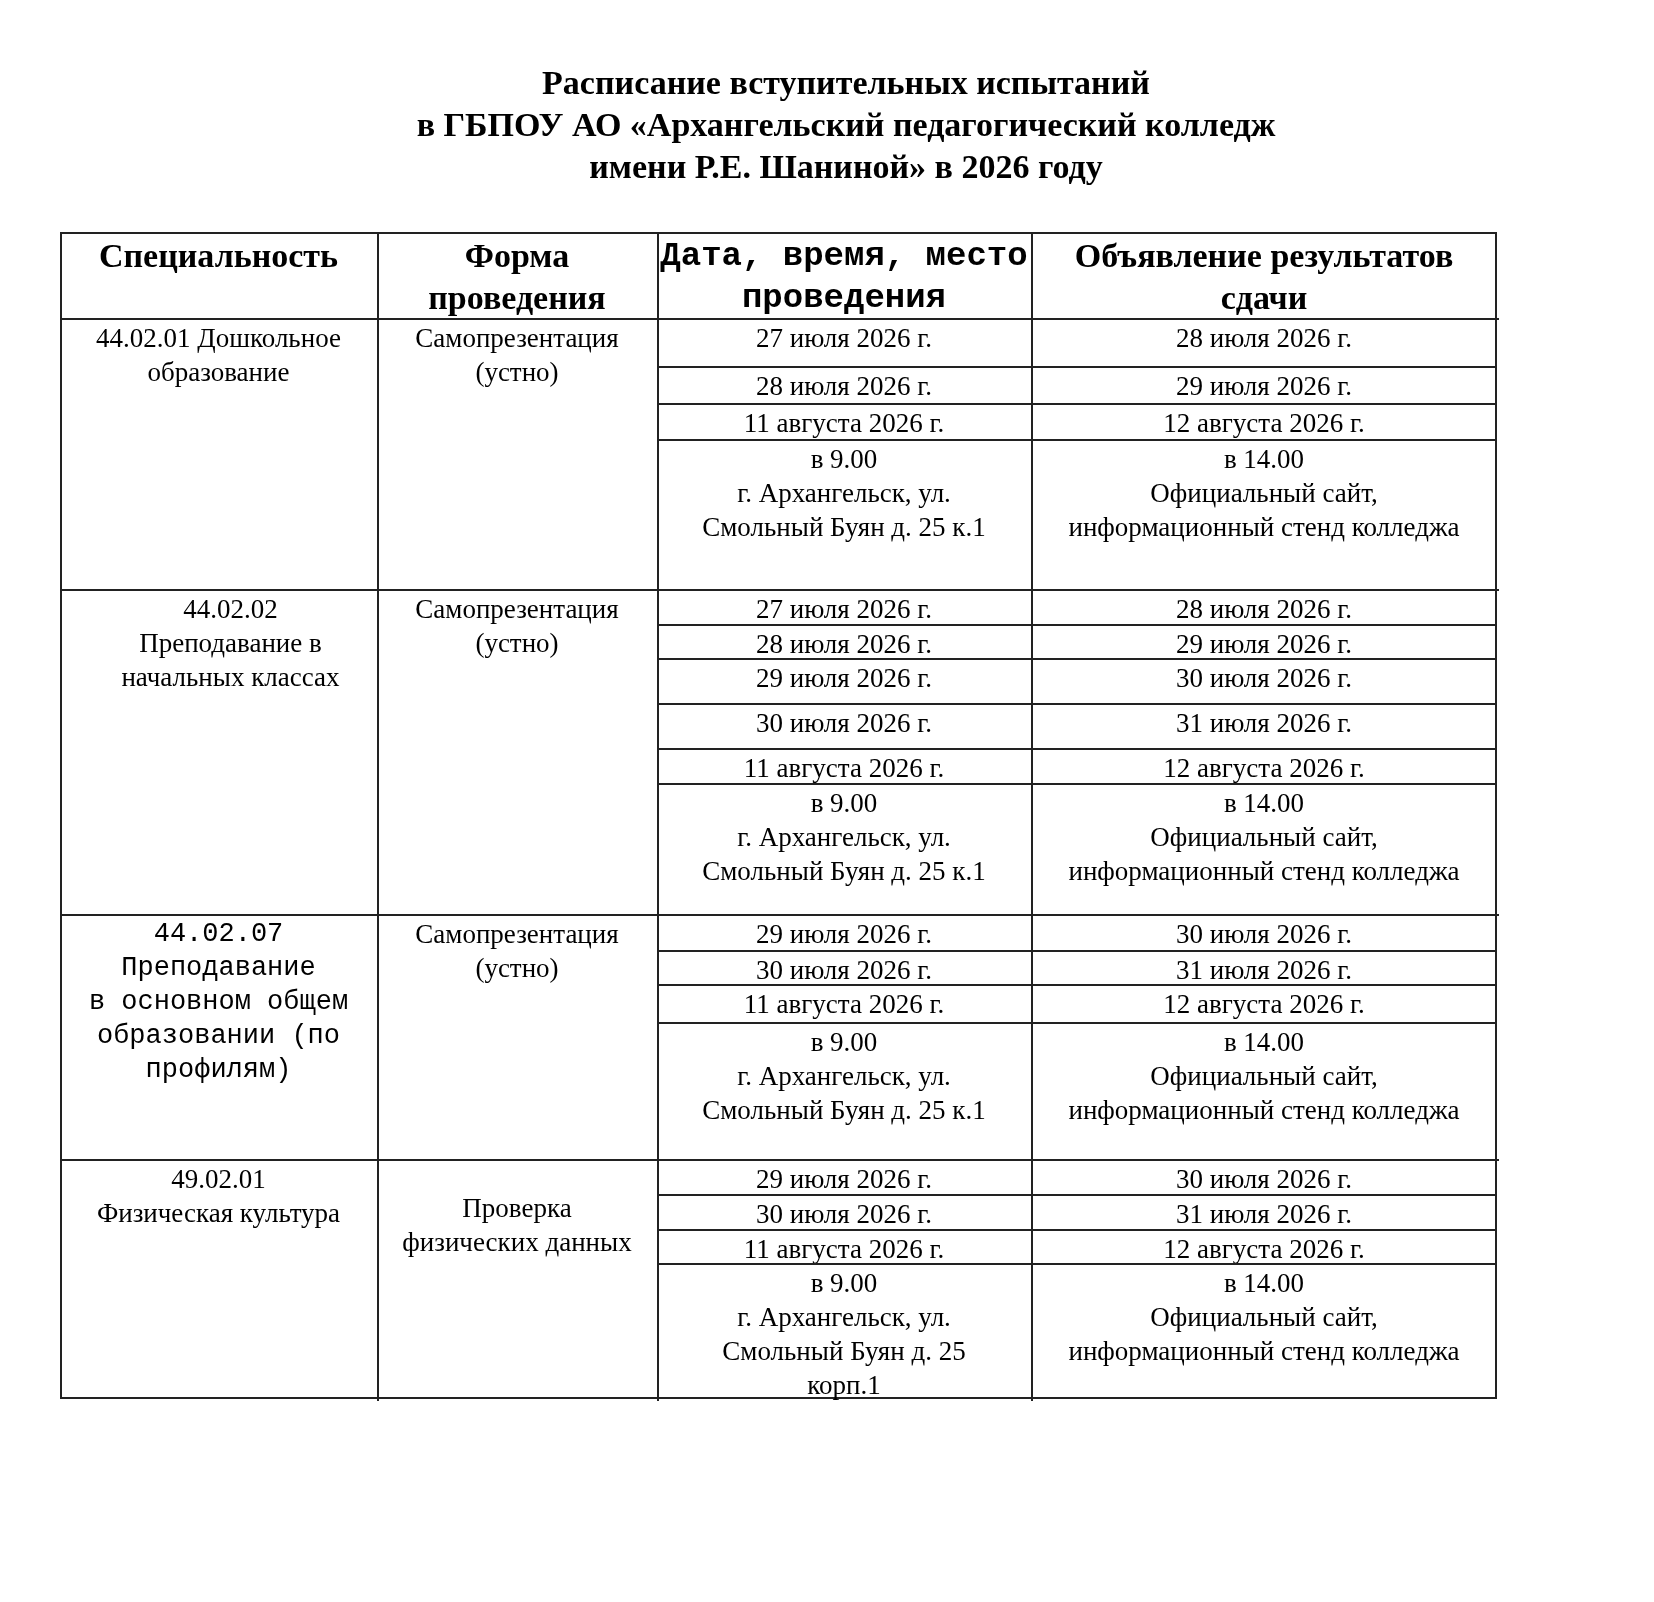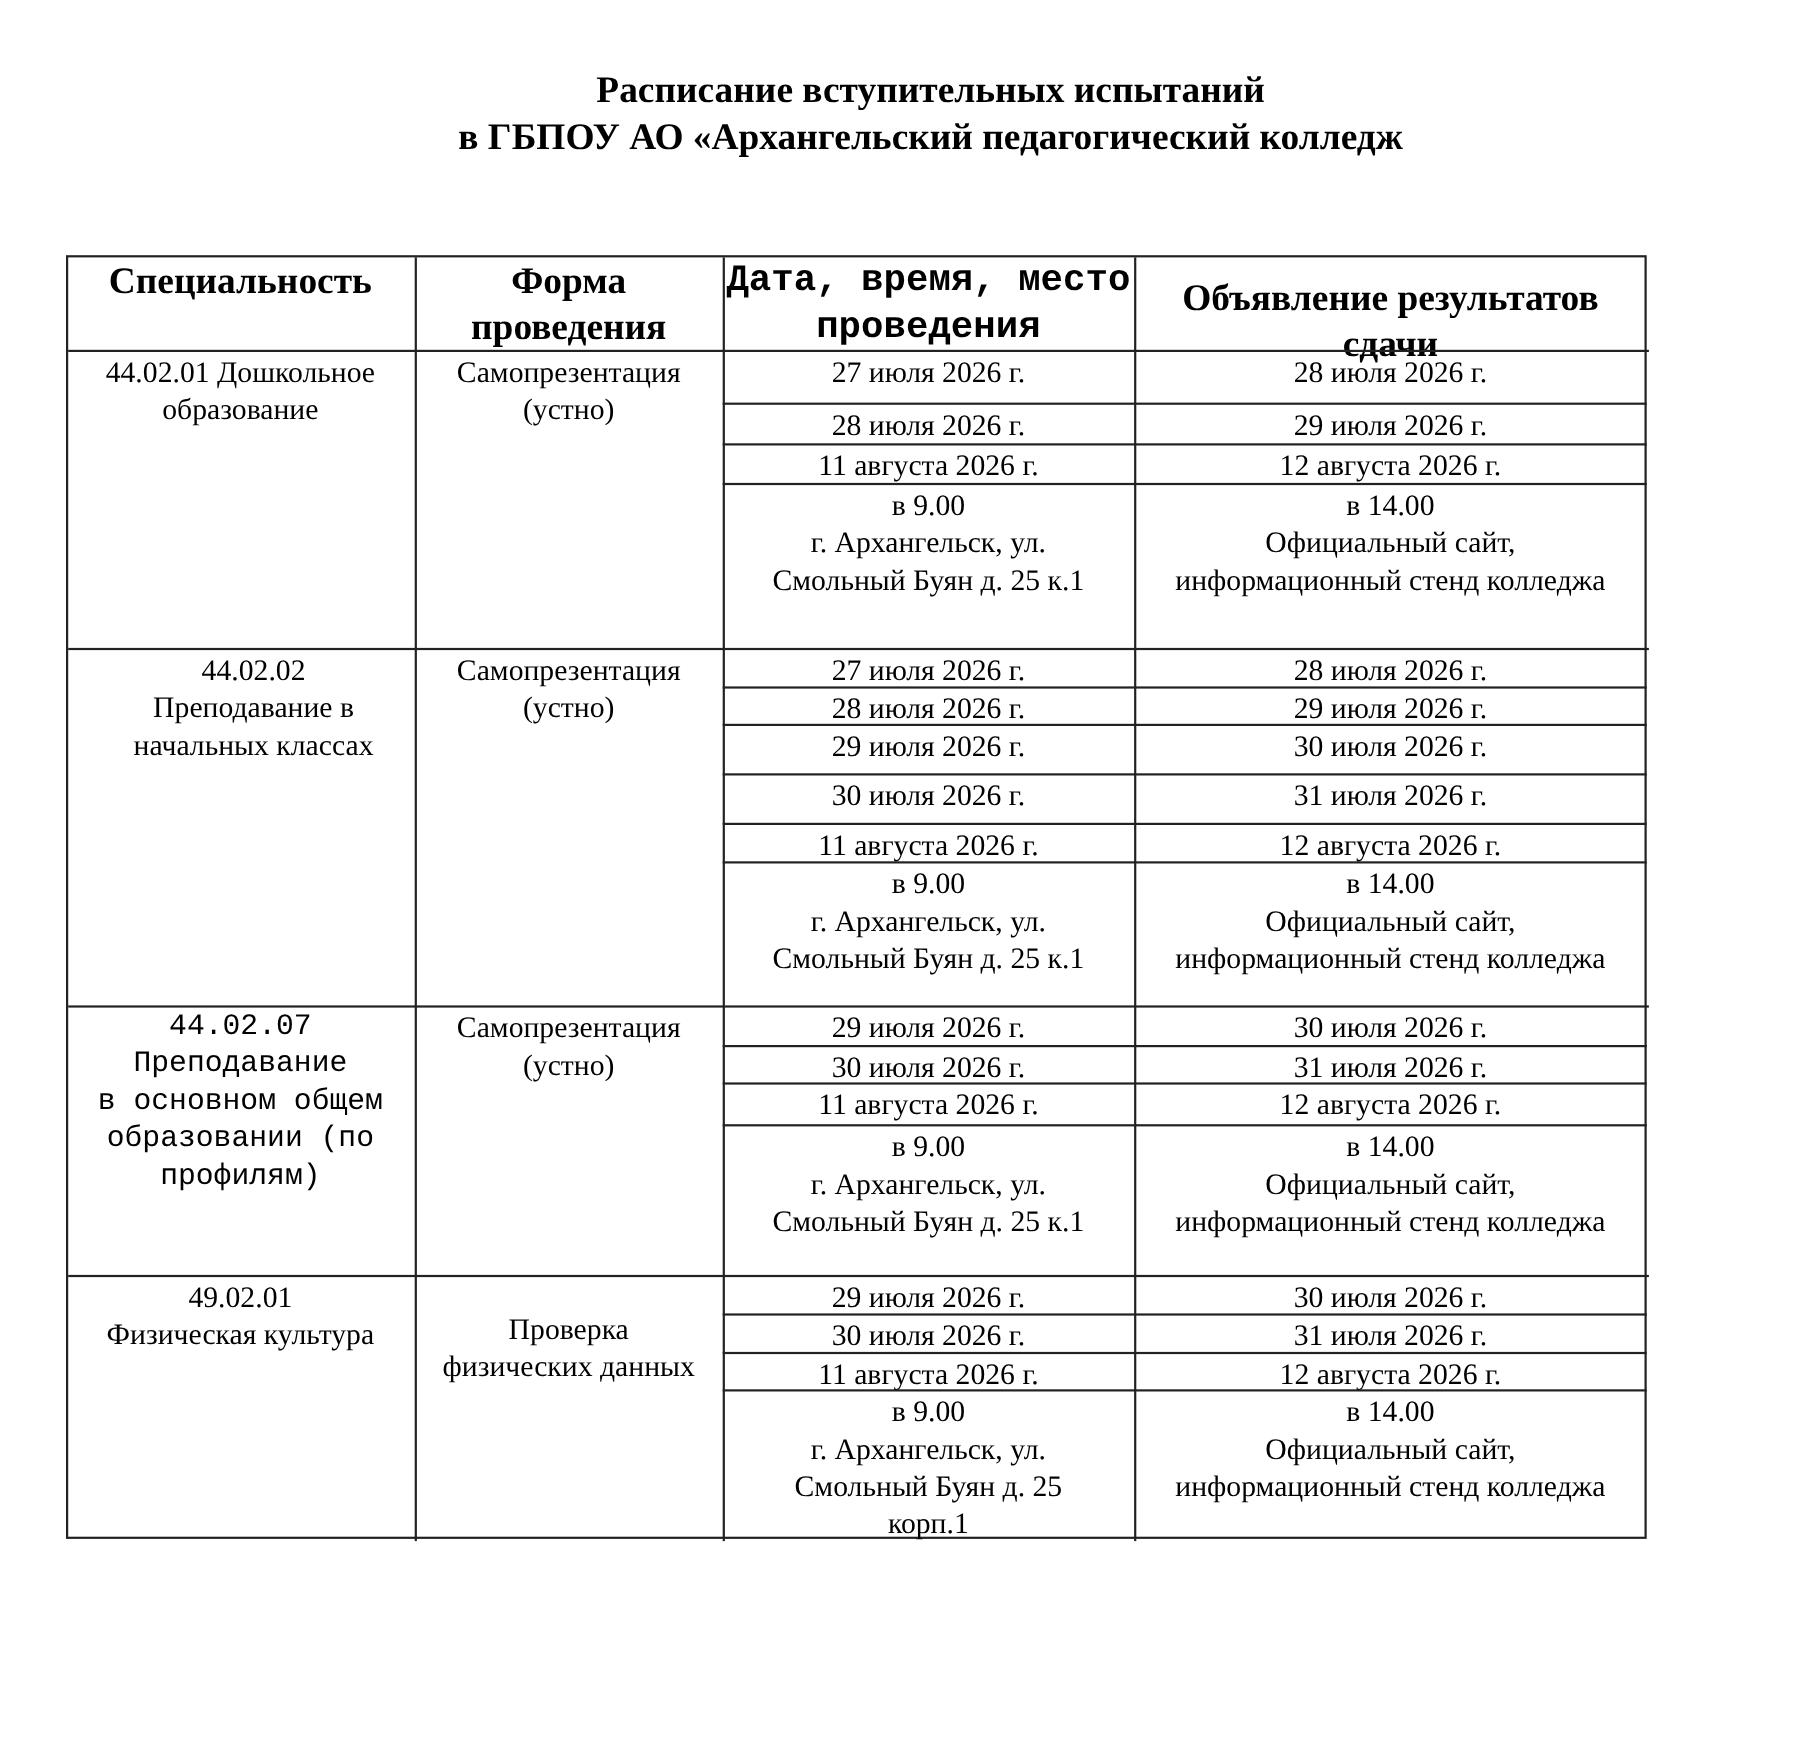--- a/index.html
+++ b/index.html
@@ -64,38 +64,39 @@
     background: #222;
   }
   .u { }
 </style>
 </head>
 <body>
 
 <div class="title">
   <div>Расписание вступительных испытаний</div>
   <div>в ГБПОУ АО «Архангельский педагогический колледж</div>
+  <div>имени Р.Е. Шаниной» в 2026 году</div>
 </div>
 
 <div class="grid" id="grid">
     <div class="vline" style="left: 315px; top: 0px; height: 1167px;"></div>
     <div class="vline" style="left: 595px; top: 0px; height: 1167px;"></div>
     <div class="vline" style="left: 969px; top: 0px; height: 1167px;"></div>
     <div class="hcell" style="left: -2px; top: 0px; width: 317px; height: 84px;">
       <div>Специальность</div>
     </div>
     <div class="hcell" style="left: 315px; top: 0px; width: 280px; height: 84px;">
       <div>Форма</div>
       <div>проведения</div>
     </div>
     <div class="hcell" style="left: 595px; top: 0px; width: 374px; height: 84px; font-family: Liberation Mono, monospace;">
       <div>Дата, время, место</div>
       <div>проведения</div>
     </div>
-    <div class="hcell" style="left: 969px; top: 16px; width: 466px; height: 64px;">
+    <div class="hcell" style="left: 969px; top: 0px; width: 466px; height: 64px;">
       <div>Объявление результатов</div>
       <div>сдачи</div>
     </div>
     <div class="hline" style="left: 0px; width: 1437px; top: 84px;"></div>
     <div class="hline" style="left: 0px; width: 1437px; top: 355px;"></div>
     <div class="cell" style="left: -2px; top: 84px; width: 317px; height: 350px;">
       <div>44.02.01 Дошкольное</div>
       <div>образование</div>
     </div>
     <div class="cell" style="left: 315px; top: 84px; width: 280px; height: 271px;">

